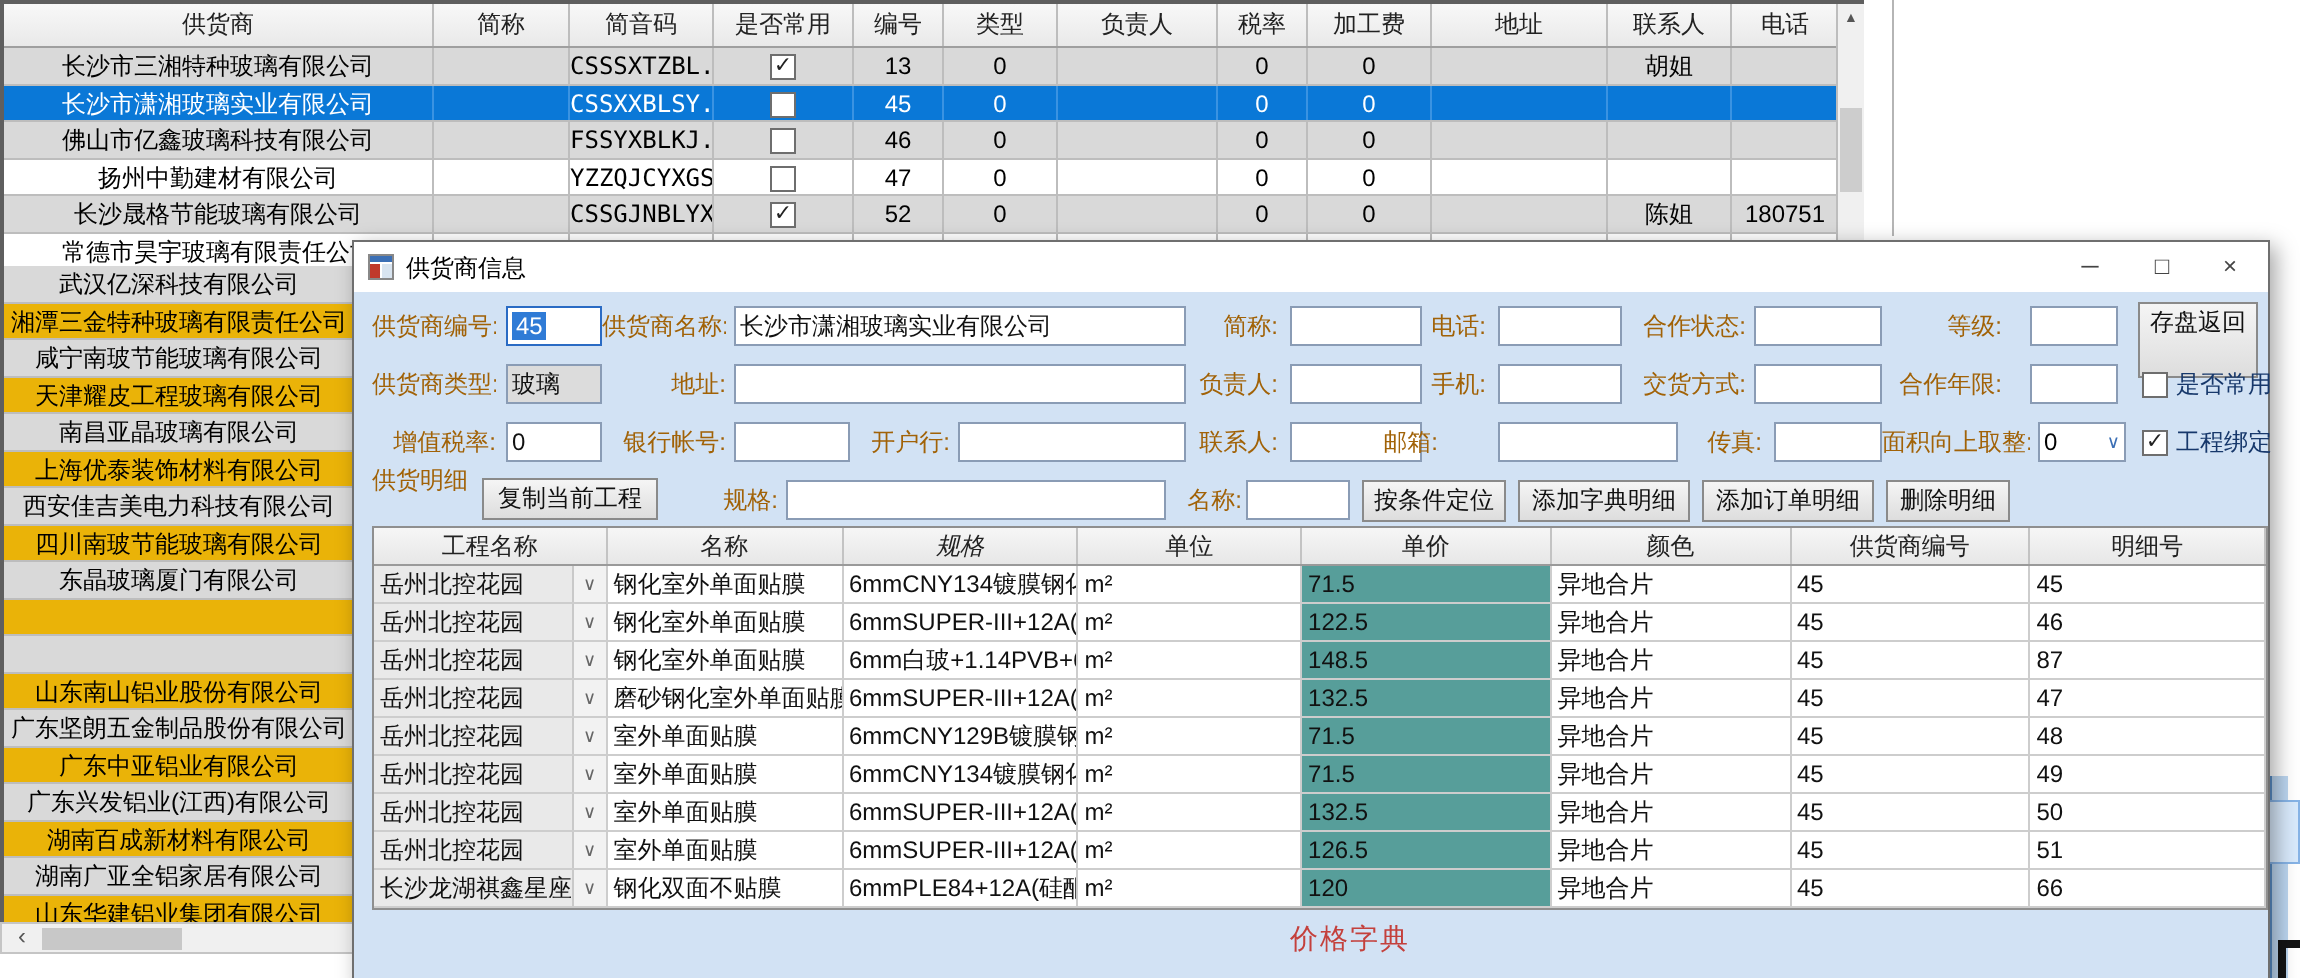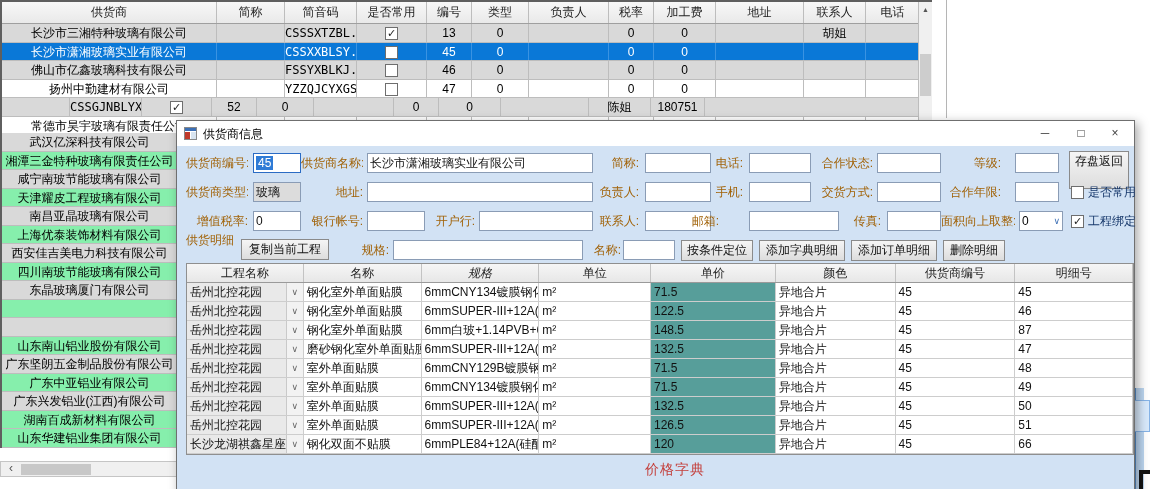--- a/index.html
+++ b/index.html
@@ -17,21 +17,21 @@
   .trow .tc { font-size:12px; line-height:18px; text-align:center; border-right:1px solid #bdbdbd; overflow:hidden; white-space:nowrap; }
   .trow.sel .tc { border-right-color:#3a93e2; }
   .code { font-family:"DejaVu Sans Mono","Liberation Mono",monospace; font-size:11px; }
   .cbx { display:inline-block; width:13px; height:13px; background:#fff; border:1px solid #6e6e6e; vertical-align:middle; line-height:11px; font-size:11px; color:#222; text-align:center; }
   .vscroll { position:absolute; right:0; top:0; width:14px; height:131px; background:#f0f0f0; border-left:1px solid #bdbdbd; }
   .vscroll .arr { display:block; height:15px; text-align:center; font-size:7px; color:#555; line-height:15px; }
   .vthumb { position:absolute; left:1px; top:52px; width:11px; height:42px; background:#cdcdcd; }
 
   
   #strip { position:absolute; left:0; top:133px; width:177px; border-left:2px solid #5f5f5f; }
-  .srow { height:18.5px; border-bottom:1px solid #bdbdbd; font-size:12px; line-height:18px; text-align:center; overflow:hidden; white-space:nowrap; background:#86efac; }
+  .srow { height:18.5px; border-bottom:1px solid #bdbdbd; font-size:12px; line-height:18px; text-align:center; overflow:hidden; white-space:nowrap; background:#eab308; }
   .srow.odd { background:#d9d9d9; }
   #hscroll { position:absolute; left:0; top:461px; width:177px; height:16px; background:#f0f0f0; border:1px solid #c5c5c5; }
   #hscroll .arr { position:absolute; left:2px; top:0; width:16px; height:14px; text-align:center; font-size:12px; line-height:13px; color:#555; }
   #hthumb { position:absolute; left:20px; top:2px; width:70px; height:11px; background:#c8c8c8; }
 
   #right-divider { position:absolute; left:946px; top:0; width:1px; height:118px; background:#b5b5b5; }
 
   
   #edge-strip { position:absolute; left:1135px; top:388px; width:9px; height:101px; background:#bcd6f0; border-left:1px solid #5a8fc8; }
   #edge-box { position:absolute; left:1134px; top:400px; width:16px; height:32px; background:#d8e9fb; border:1px solid #86b3e6; }
@@ -138,20 +138,21 @@
           <div class="tc" style="width: 45px;">47</div>
           <div class="tc" style="width: 57px;">0</div>
           <div class="tc" style="width: 80px;"></div>
           <div class="tc" style="width: 45px;">0</div>
           <div class="tc" style="width: 62px;">0</div>
           <div class="tc" style="width: 88px;"></div>
           <div class="tc" style="width: 62px;"></div>
           <div class="tc" style="width: 54px;"></div>
         </div>
         <div class="trow odd">
+          <div class="tc" style="width: 215px;">长沙晟格节能玻璃有限公司</div>
           <div class="tc" style="width: 68px;"></div>
           <div class="tc code" style="width: 72px;">CSSGJNBLYXGS</div>
           <div class="tc" style="width: 70px;"><div class="cbx">✓</div></div>
           <div class="tc" style="width: 45px;">52</div>
           <div class="tc" style="width: 57px;">0</div>
           <div class="tc" style="width: 80px;"></div>
           <div class="tc" style="width: 45px;">0</div>
           <div class="tc" style="width: 62px;">0</div>
           <div class="tc" style="width: 88px;"></div>
           <div class="tc" style="width: 62px;">陈姐</div>
@@ -189,20 +190,21 @@
       <div class="srow odd">西安佳吉美电力科技有限公司</div>
       <div class="srow">四川南玻节能玻璃有限公司</div>
       <div class="srow odd">东晶玻璃厦门有限公司</div>
       <div class="srow"></div>
       <div class="srow odd"></div>
       <div class="srow">山东南山铝业股份有限公司</div>
       <div class="srow odd">广东坚朗五金制品股份有限公司</div>
       <div class="srow">广东中亚铝业有限公司</div>
       <div class="srow odd">广东兴发铝业(江西)有限公司</div>
       <div class="srow">湖南百成新材料有限公司</div>
+      <div class="srow odd">湖南广亚全铝家居有限公司</div>
       <div class="srow">山东华建铝业集团有限公司</div>
     </div>
   <div id="hscroll">
     <span class="arr">‹</span>
     <div id="hthumb"></div>
   </div>
 
   <div id="edge-strip"></div>
   <div id="edge-box"></div>
   <div id="edge-glyph-v"></div>

